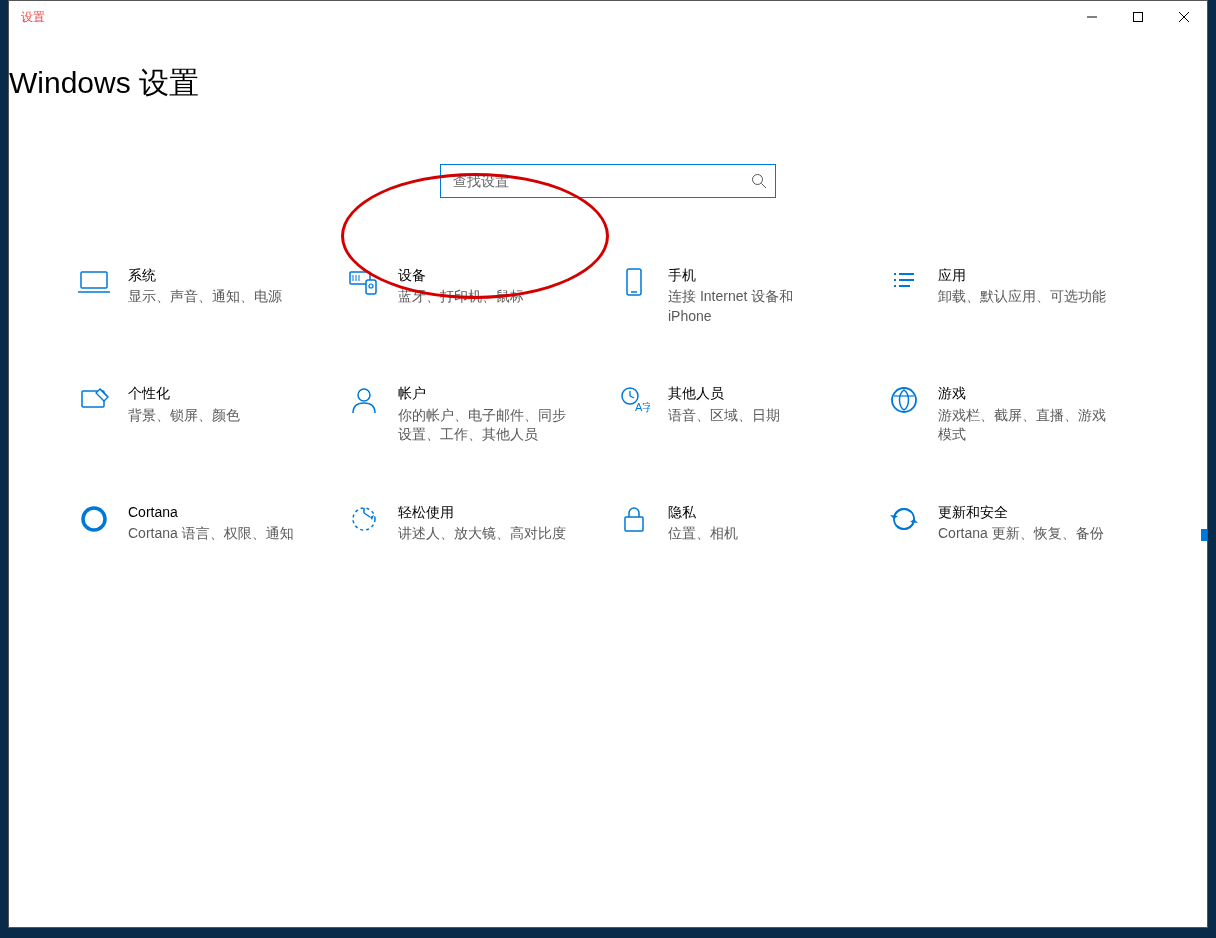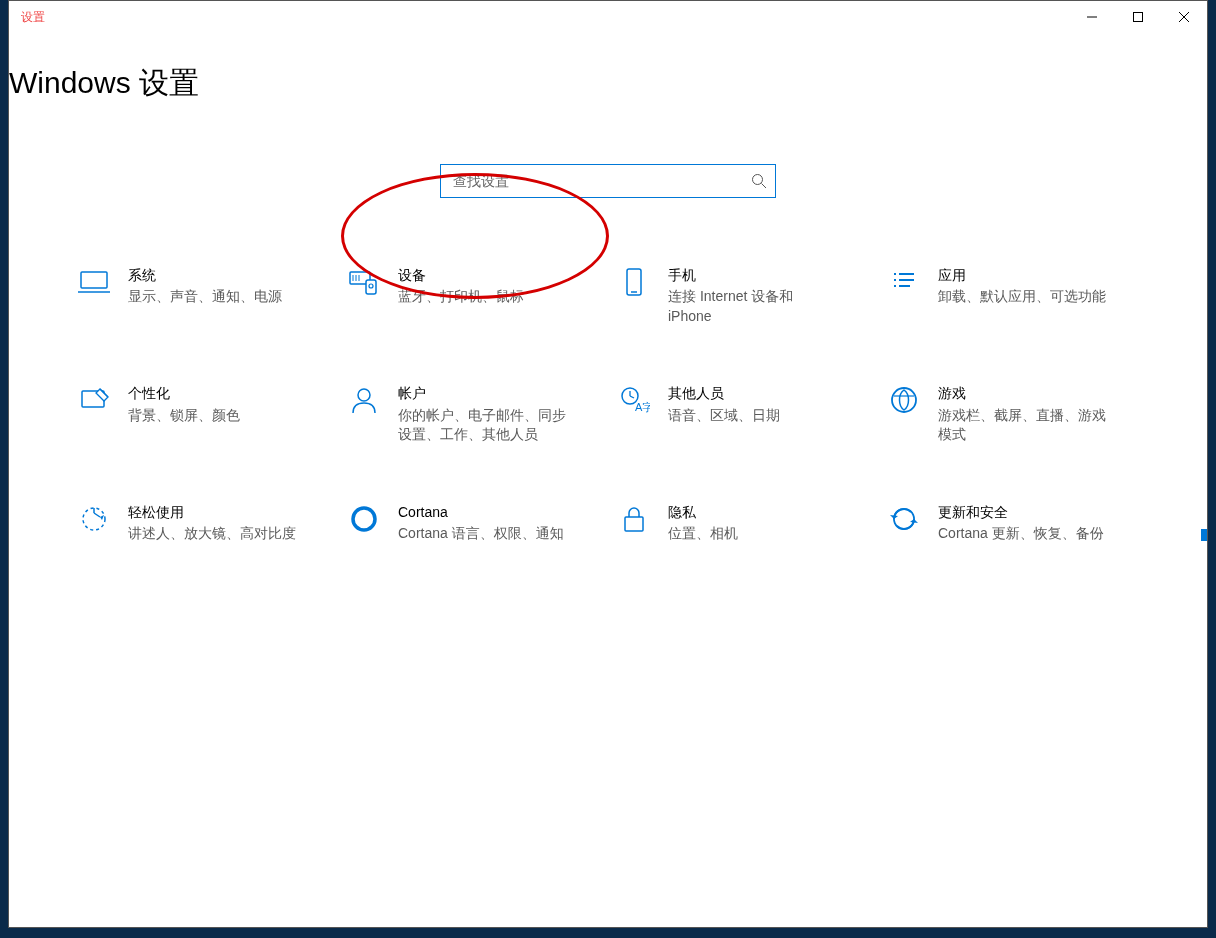--- a/index.html
+++ b/index.html
@@ -269,40 +269,40 @@
         </div>
         <div class="texts">
           <span class="t-title">游戏</span>
           <span class="t-desc">游戏栏、截屏、直播、游戏模式</span>
         </div>
       </div>
 
       <div class="tile">
         <div class="icon-wrap">
           <svg viewBox="0 0 32 32">
+              <circle cx="16" cy="16" r="11" fill="none" stroke="currentColor" stroke-width="3.5"></circle>
+            </svg>
+        </div>
+        <div class="texts">
+          <span class="t-title">Cortana</span>
+          <span class="t-desc">Cortana 语言、权限、通知</span>
+        </div>
+      </div>
+
+      <div class="tile">
+        <div class="icon-wrap">
+          <svg viewBox="0 0 32 32">
             <circle cx="16" cy="16" r="11" fill="none" stroke="currentColor" stroke-width="1.5" stroke-dasharray="3 3"></circle>
             <path d="M16 5 L16 10 M16 10 L22 14" stroke="currentColor" stroke-width="1.5" fill="none"></path>
             <polygon points="22,14 26,12 24,17" fill="currentColor"></polygon>
           </svg>
         </div>
         <div class="texts">
           <span class="t-title">轻松使用</span>
           <span class="t-desc">讲述人、放大镜、高对比度</span>
-        </div>
-      </div>
-
-      <div class="tile">
-        <div class="icon-wrap">
-          <svg viewBox="0 0 32 32">
-              <circle cx="16" cy="16" r="11" fill="none" stroke="currentColor" stroke-width="3.5"></circle>
-            </svg>
-        </div>
-        <div class="texts">
-          <span class="t-title">Cortana</span>
-          <span class="t-desc">Cortana 语言、权限、通知</span>
         </div>
       </div>
 
       <div class="tile">
         <div class="icon-wrap">
           <svg viewBox="0 0 32 32">
             <rect x="7" y="14" width="18" height="14" rx="1" fill="none" stroke="currentColor" stroke-width="1.5"></rect>
             <path d="M11 14 V10 a5 5 0 0 1 10 0 V14" fill="none" stroke="currentColor" stroke-width="1.5"></path>
           </svg>
         </div>

